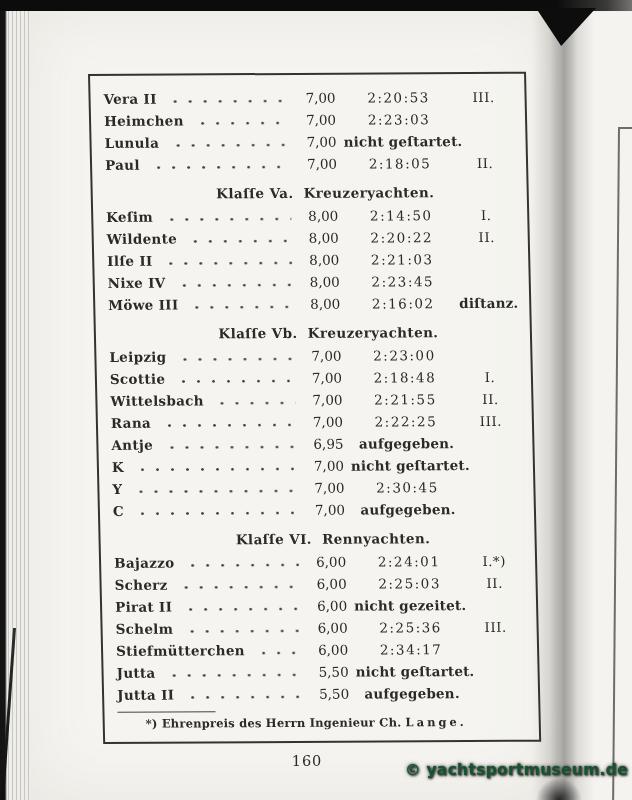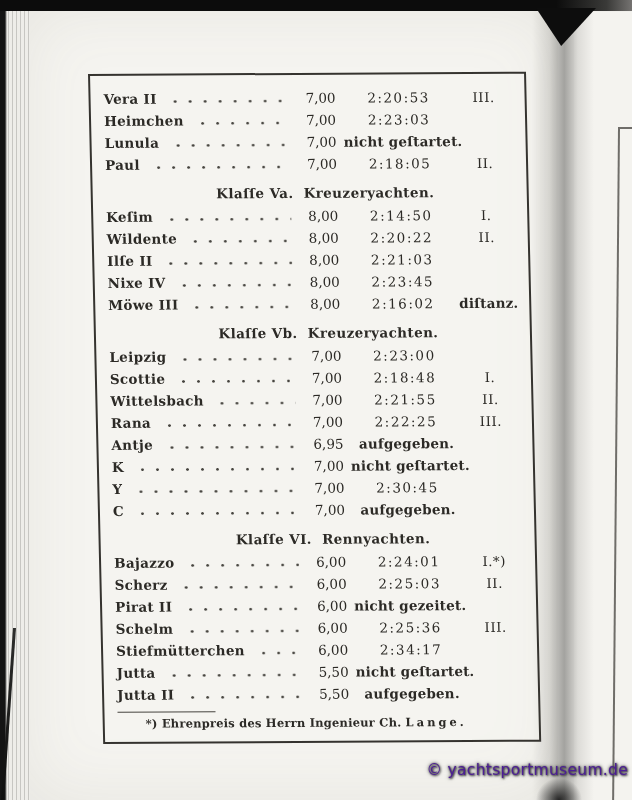--- a/index.html
+++ b/index.html
@@ -46,21 +46,21 @@
   .section-heading{font-weight:700;text-align:center;font-size:13.5px;line-height:20px;
       margin:8px 0 2px 30px;white-space:pre;letter-spacing:.4px;}
 
   .footnote-rule{width:98px;border-top:1.3px solid #46443f;margin:6px 0 4px 0;}
   .footnote{font-size:11.5px;font-weight:700;padding-left:28px;letter-spacing:.2px;white-space:pre;}
   .fn-name{letter-spacing:3px;}
 
   .page-number{position:absolute;left:88px;top:753px;width:438px;text-align:center;
       font-size:14.5px;letter-spacing:1px;}
   .watermark{position:absolute;right:4px;top:761px;font-family:"DejaVu Sans",sans-serif;
-      font-weight:400;font-size:15.5px;color:#4c1d95;letter-spacing:.3px;
+      font-weight:700;font-size:15.5px;color:#14532d;letter-spacing:.3px;
       text-shadow:0 0 2px #4a4a4a,0 0 4px #5a5a5a,1px 1px 2px #3a3a3a;}
 </style>
 </head>
 <body>
 
 <div class="stage">
 
   <div class="main-page"></div>
   <div class="right-page"></div>
   <div class="left-stack"></div>
@@ -254,16 +254,17 @@
           <span class="time wordy">aufgegeben.</span>
           <span class="place"></span>
       </div>
     </div>
 
     <div class="footnote-rule"></div>
     <div class="footnote"><span>*) Ehrenpreis des Herrn Ingenieur Ch. </span><span class="fn-name">Lange.</span></div>
 
   </div>
 
+  <div class="page-number">160</div>
   <div class="gutter-blob"></div>
   <div class="watermark">© yachtsportmuseum.de</div>
 
 </div>
 
 </body></html>

